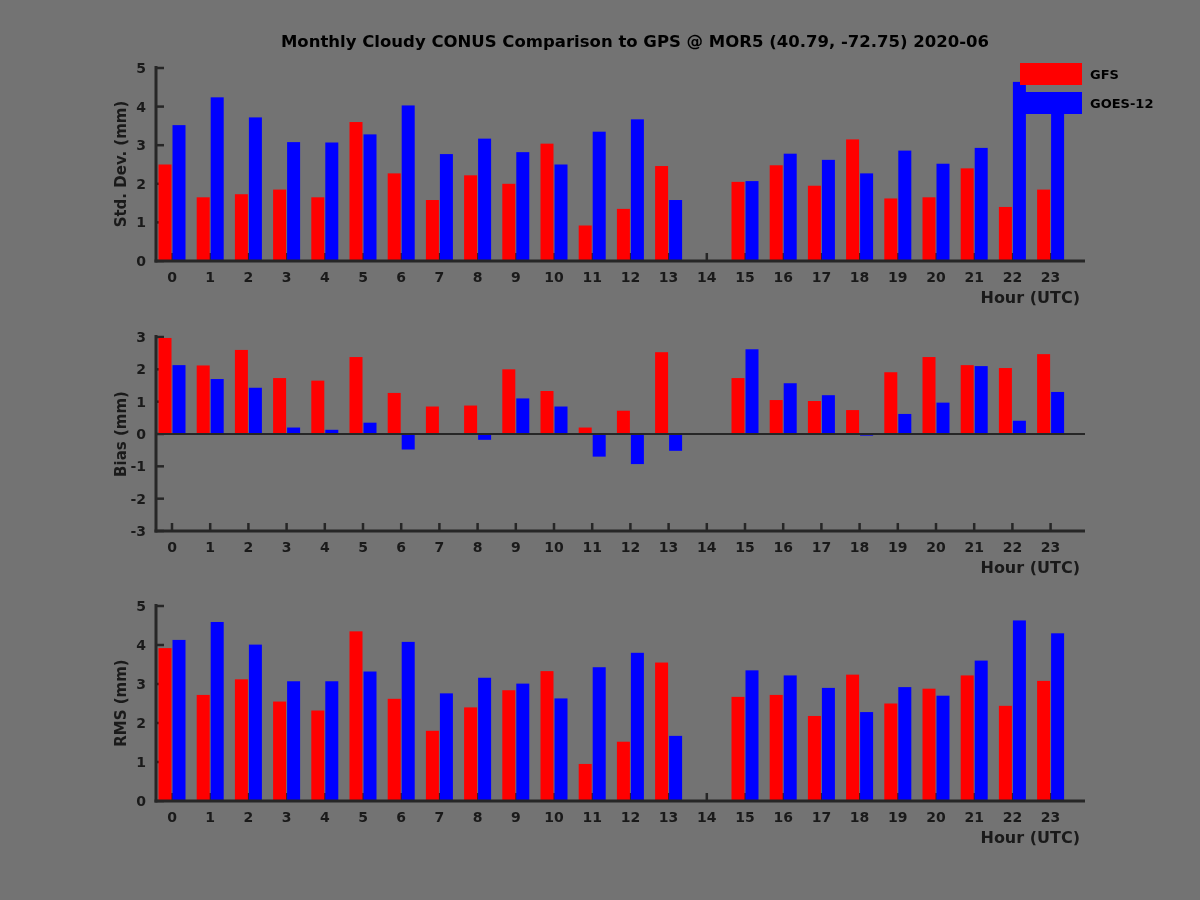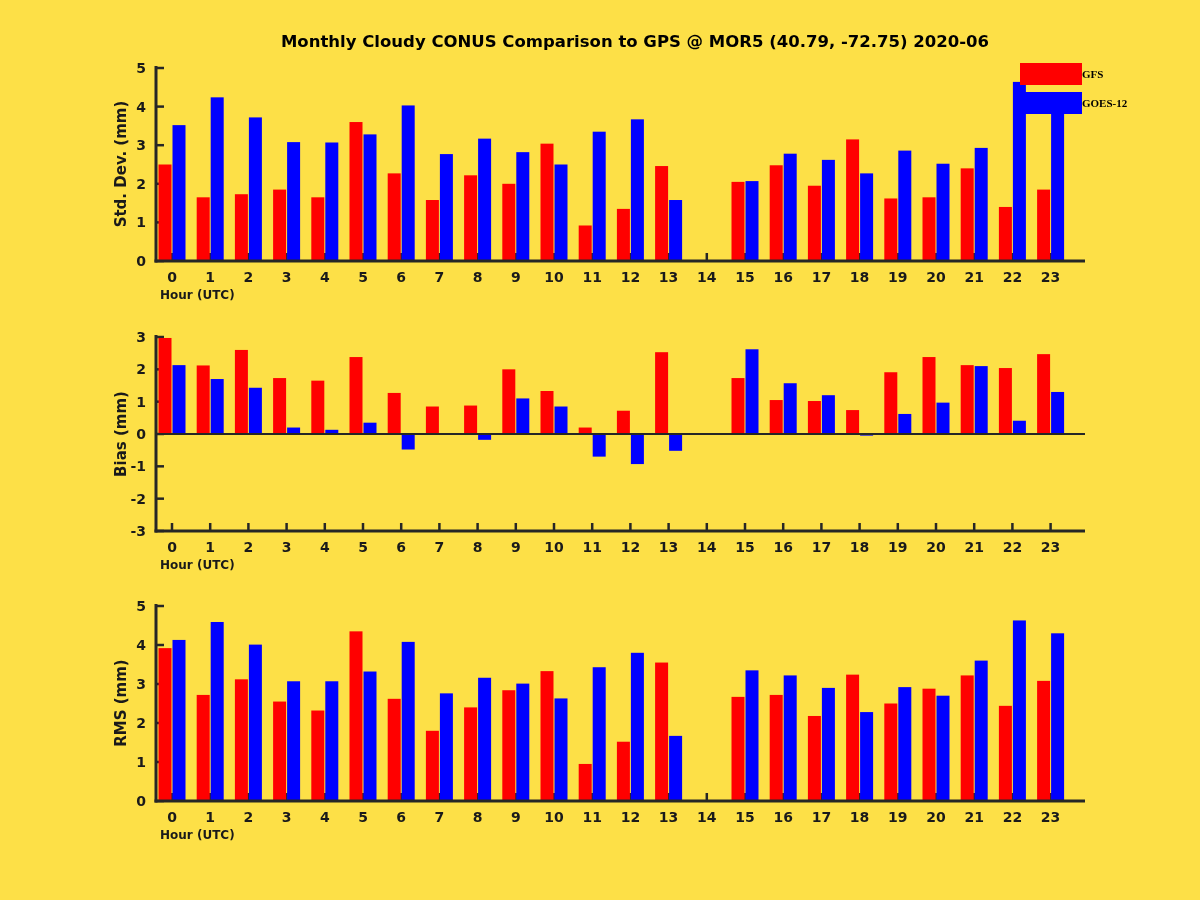--- a/index.html
+++ b/index.html
@@ -1,34 +1,34 @@
 <!DOCTYPE html>
 <html><head>
 <meta charset="utf-8">
 <style>
   html,body{margin:0;padding:0;background:#fff;}
-  .page{position:relative;width:1200px;height:900px;background:#fde047;overflow:hidden;
+  .page{position:relative;width:1200px;height:900px;background:#737373;overflow:hidden;
         font-family:"DejaVu Sans","Liberation Sans",sans-serif;}
   #plots{position:absolute;left:0;top:0;z-index:1;}
   #plots text{font-family:"DejaVu Sans","Liberation Sans",sans-serif;font-weight:bold;
               font-size:14px;fill:#1a1a1a;}
   .title{position:absolute;left:160px;top:32px;width:950px;text-align:center;
          font-size:16.5px;font-weight:bold;color:#000;z-index:2;}
   .ylab{position:absolute;width:200px;height:20px;line-height:20px;text-align:center;
         font-size:15px;font-weight:bold;color:#1a1a1a;transform:rotate(-90deg);z-index:2;}
   .ylab.c1{left:21px;top:154px;}
   .ylab.c2{left:21px;top:424px;}
   .ylab.c3{left:21px;top:693px;}
-  .xlab{position:absolute;left:160px;width:920px;text-align:left;
-        font-size:12px;font-weight:bold;color:#1a1a1a;z-index:2;}
+  .xlab{position:absolute;left:160px;width:920px;text-align:right;
+        font-size:16px;font-weight:bold;color:#1a1a1a;z-index:2;}
   .xlab.c1{top:288px;} .xlab.c2{top:558px;} .xlab.c3{top:828px;}
   .legend{position:absolute;left:1020px;top:63px;z-index:3;}
   .lrow{display:flex;align-items:center;margin-bottom:7px;}
   .swatch{display:inline-block;width:62px;height:22px;}
-  .llabel{font-size:11px;font-weight:bold;color:#000;white-space:nowrap;font-family:Liberation Serif, serif;}
+  .llabel{margin-left:8px;font-size:13px;font-weight:bold;color:#000;white-space:nowrap;}
 </style>
 </head>
 <body>
 
 <div class="page">
 
   <div class="title">Monthly Cloudy CONUS Comparison to GPS @ MOR5 (40.79, -72.75) 2020-06</div>
 
   <svg id="plots" width="1200" height="900">
       <g>

